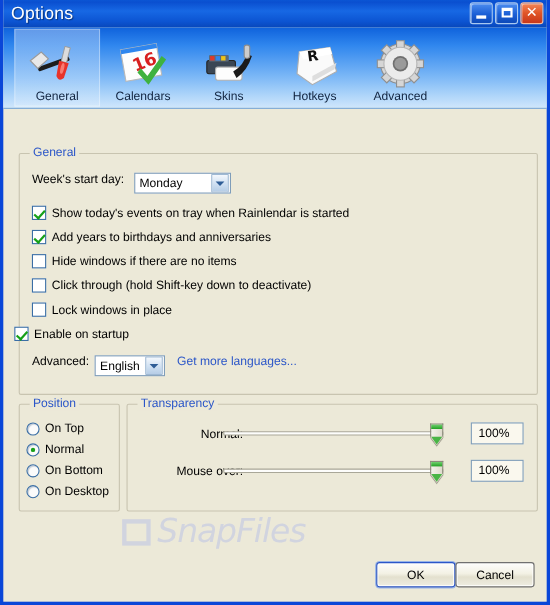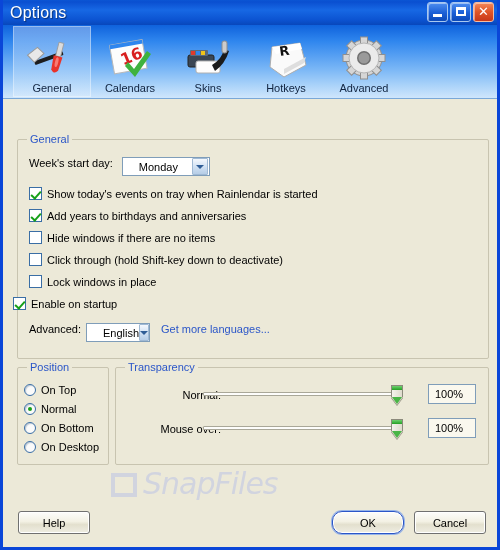--- a/index.html
+++ b/index.html
@@ -82,21 +82,21 @@
   }
   .row{position:absolute;display:flex;}
   .lbl{color:#000;font-size:11px;white-space:nowrap;}
 
   
   .combo{
     height:19px;box-sizing:border-box;
     border:1px solid #7f9db9;background:#fff;
     display:flex;align-items:center;position:relative;
   }
-  .combo .ctext{padding-left:16px;font-size:11px;color:#000;flex:1;}
+  .combo .ctext{padding-left:4px;font-size:11px;color:#000;flex:1;}
   .combo .carrow{
     width:16px;height:17px;margin-right:1px;
     background:linear-gradient(to bottom,#f4f8fd,#cfe0f2 55%,#b6cde6);
     border:1px solid #9fb9d4;box-sizing:border-box;border-radius:1px;
     display:flex;align-items:center;justify-content:center;
   }
   .carrow i{
     display:block;width:0;height:0;border-left:4px solid transparent;
     border-right:4px solid transparent;border-top:4px solid #2f5d96;
   }
@@ -396,17 +396,16 @@
       </div>
     </div>
     <div class="pctbox" style="left:425px;top:319px;">100%</div>
 
   </div>
 
   <div class="watermark">
     <span class="sq"></span><span>SnapFiles</span>
   </div>
 
-  <div class="btn" style="left:15px;top:511px;width:72px;">Help</div>
-  <div class="btn default" style="left:329px;top:511px;width:72px;border-radius:10px;">OK</div>
+  <div class="btn default" style="left:339px;top:511px;width:72px;">OK</div>
   <div class="btn" style="left:411px;top:511px;width:72px;">Cancel</div>
 
 </div>
 
 </body></html>

